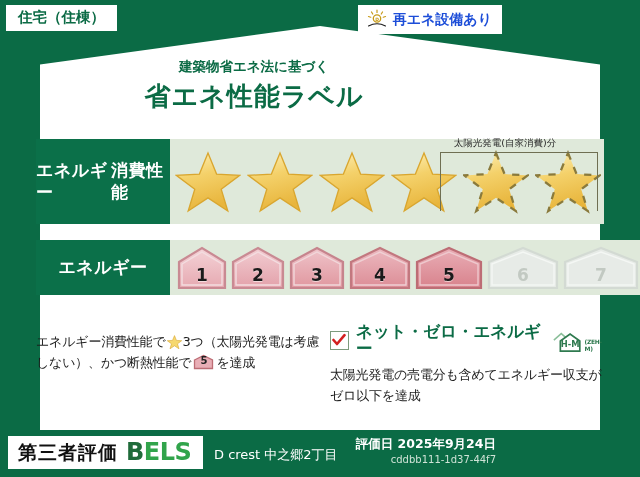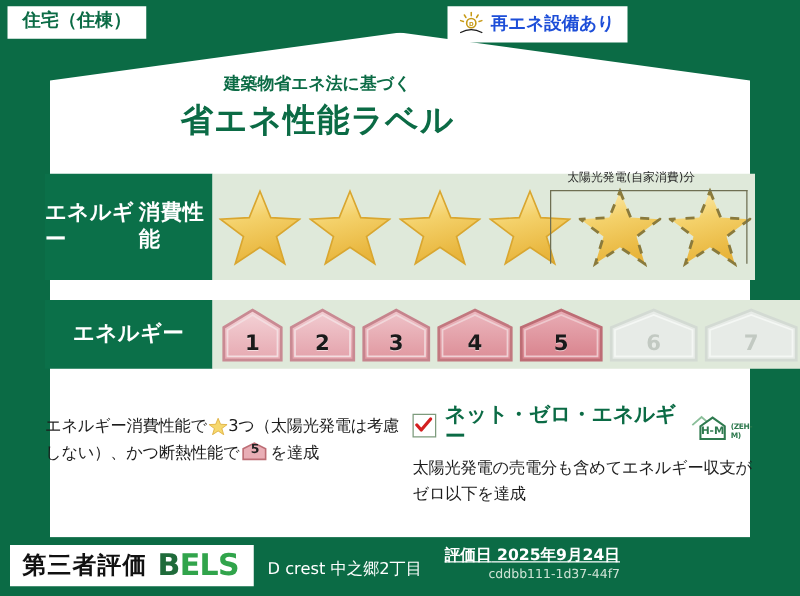--- a/index.html
+++ b/index.html
@@ -128,21 +128,21 @@
   }
   .bels-jp{color:#111;font-weight:bold;font-size:19px;line-height:1;letter-spacing:1px;}
   .bels-logo{font-weight:bold;font-size:24px;line-height:1;letter-spacing:-0.5px;}
   .bels-logo .b{color:#1f6b3a;}
   .bels-logo .els{color:#31a44b;}
   .prop-name{
     position:absolute;left:214px;bottom:13px;color:#ffffff;font-size:13px;
   }
   .eval{
     position:absolute;right:12px;bottom:24px;color:#ffffff;font-size:12.5px;font-weight:bold;
-    text-align:right;white-space:nowrap;text-decoration:underline;
+    text-align:right;white-space:nowrap;
   }
   .eval-id{
     position:absolute;right:12px;bottom:12px;color:#cfe3d6;font-size:10px;
     text-align:right;white-space:nowrap;
   }
 </style>
 </head>
 <body>
 
 <div id="stage">

